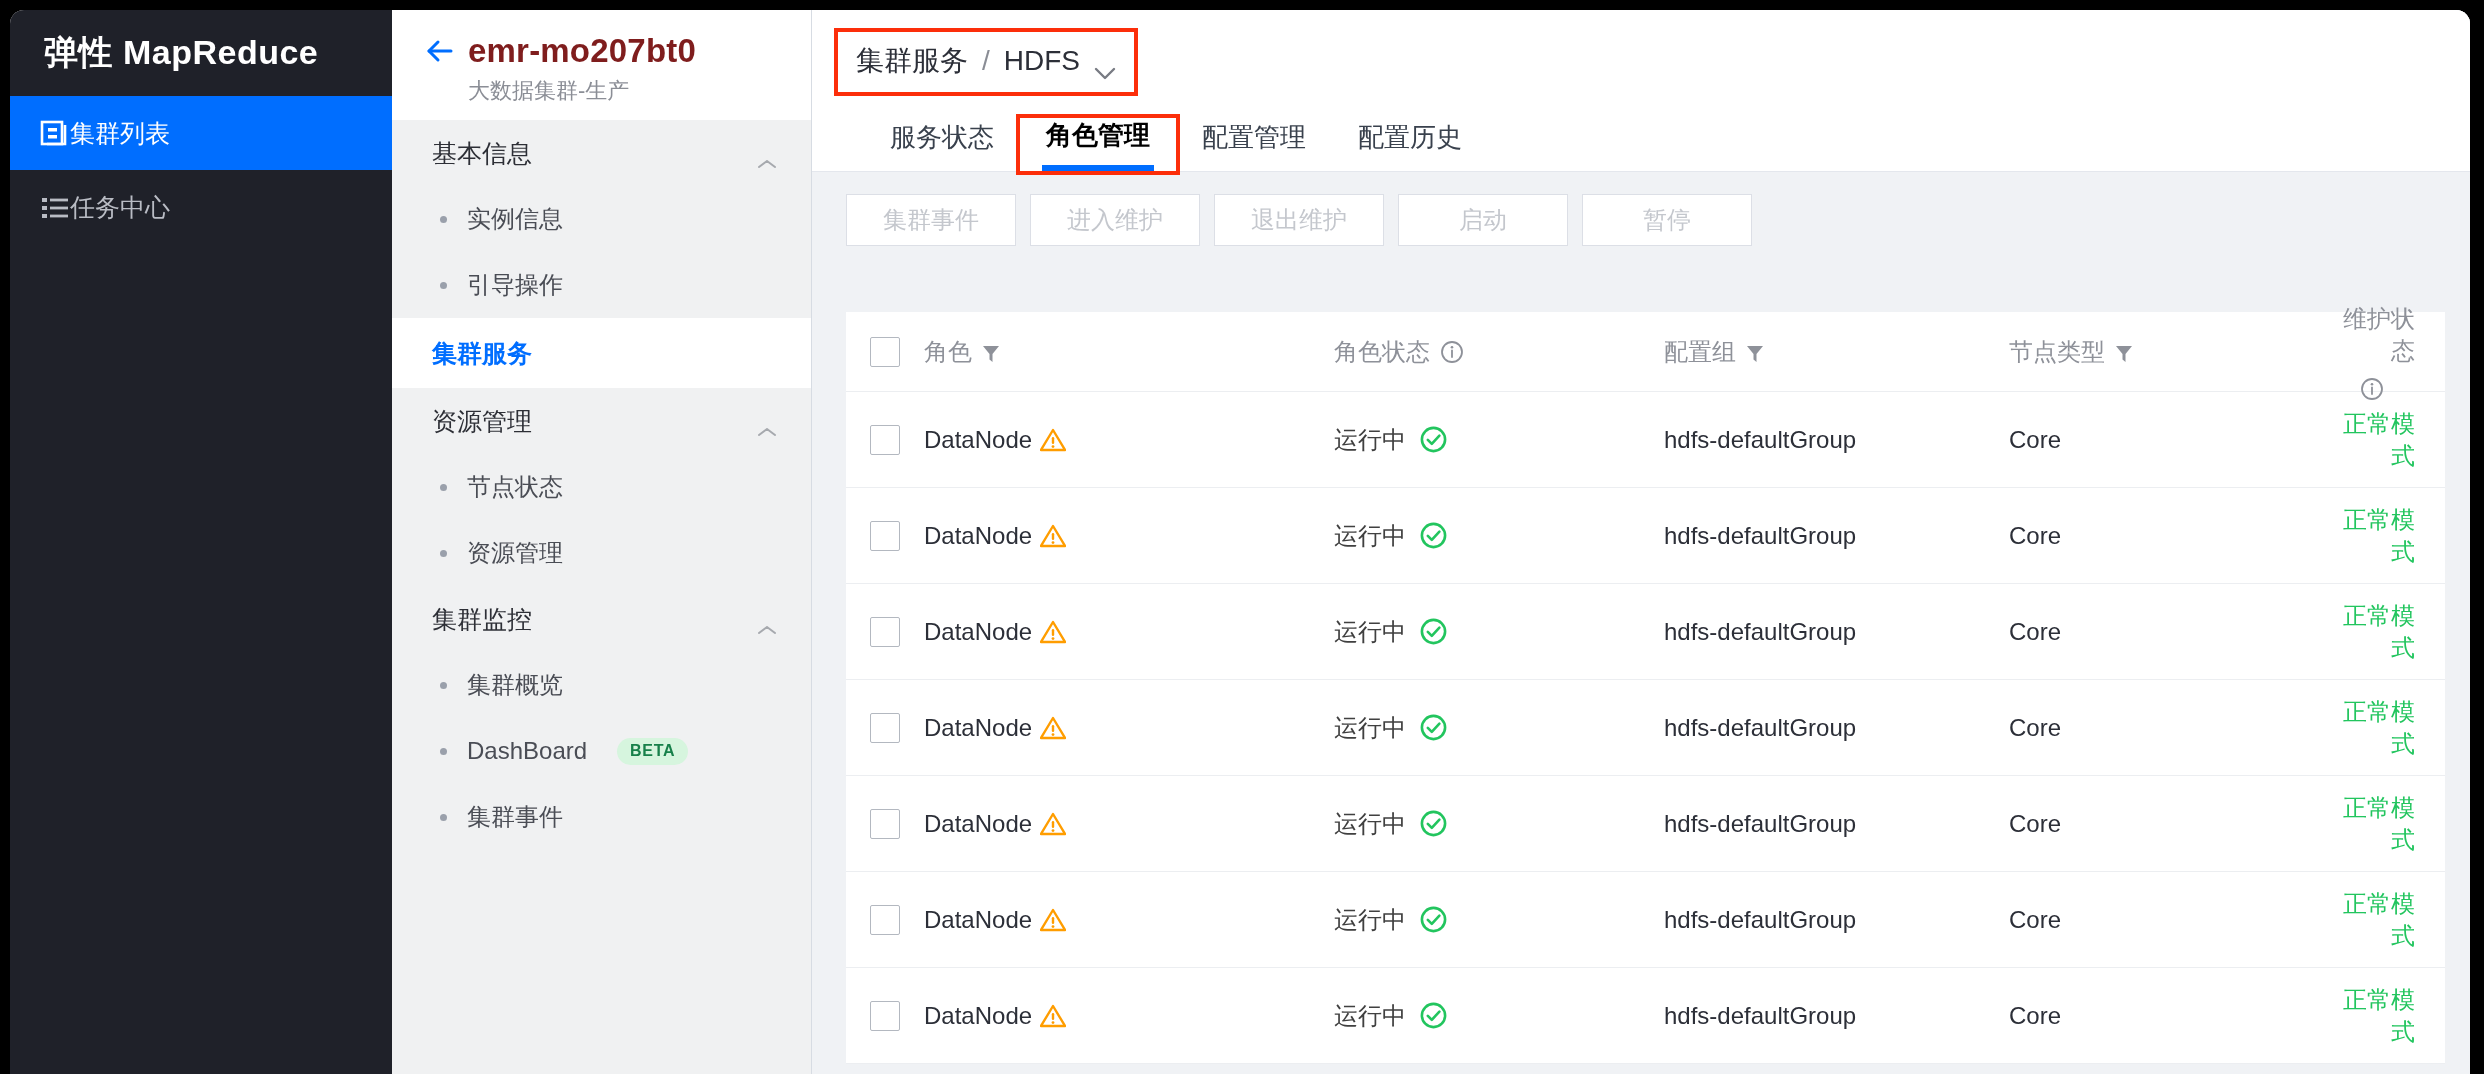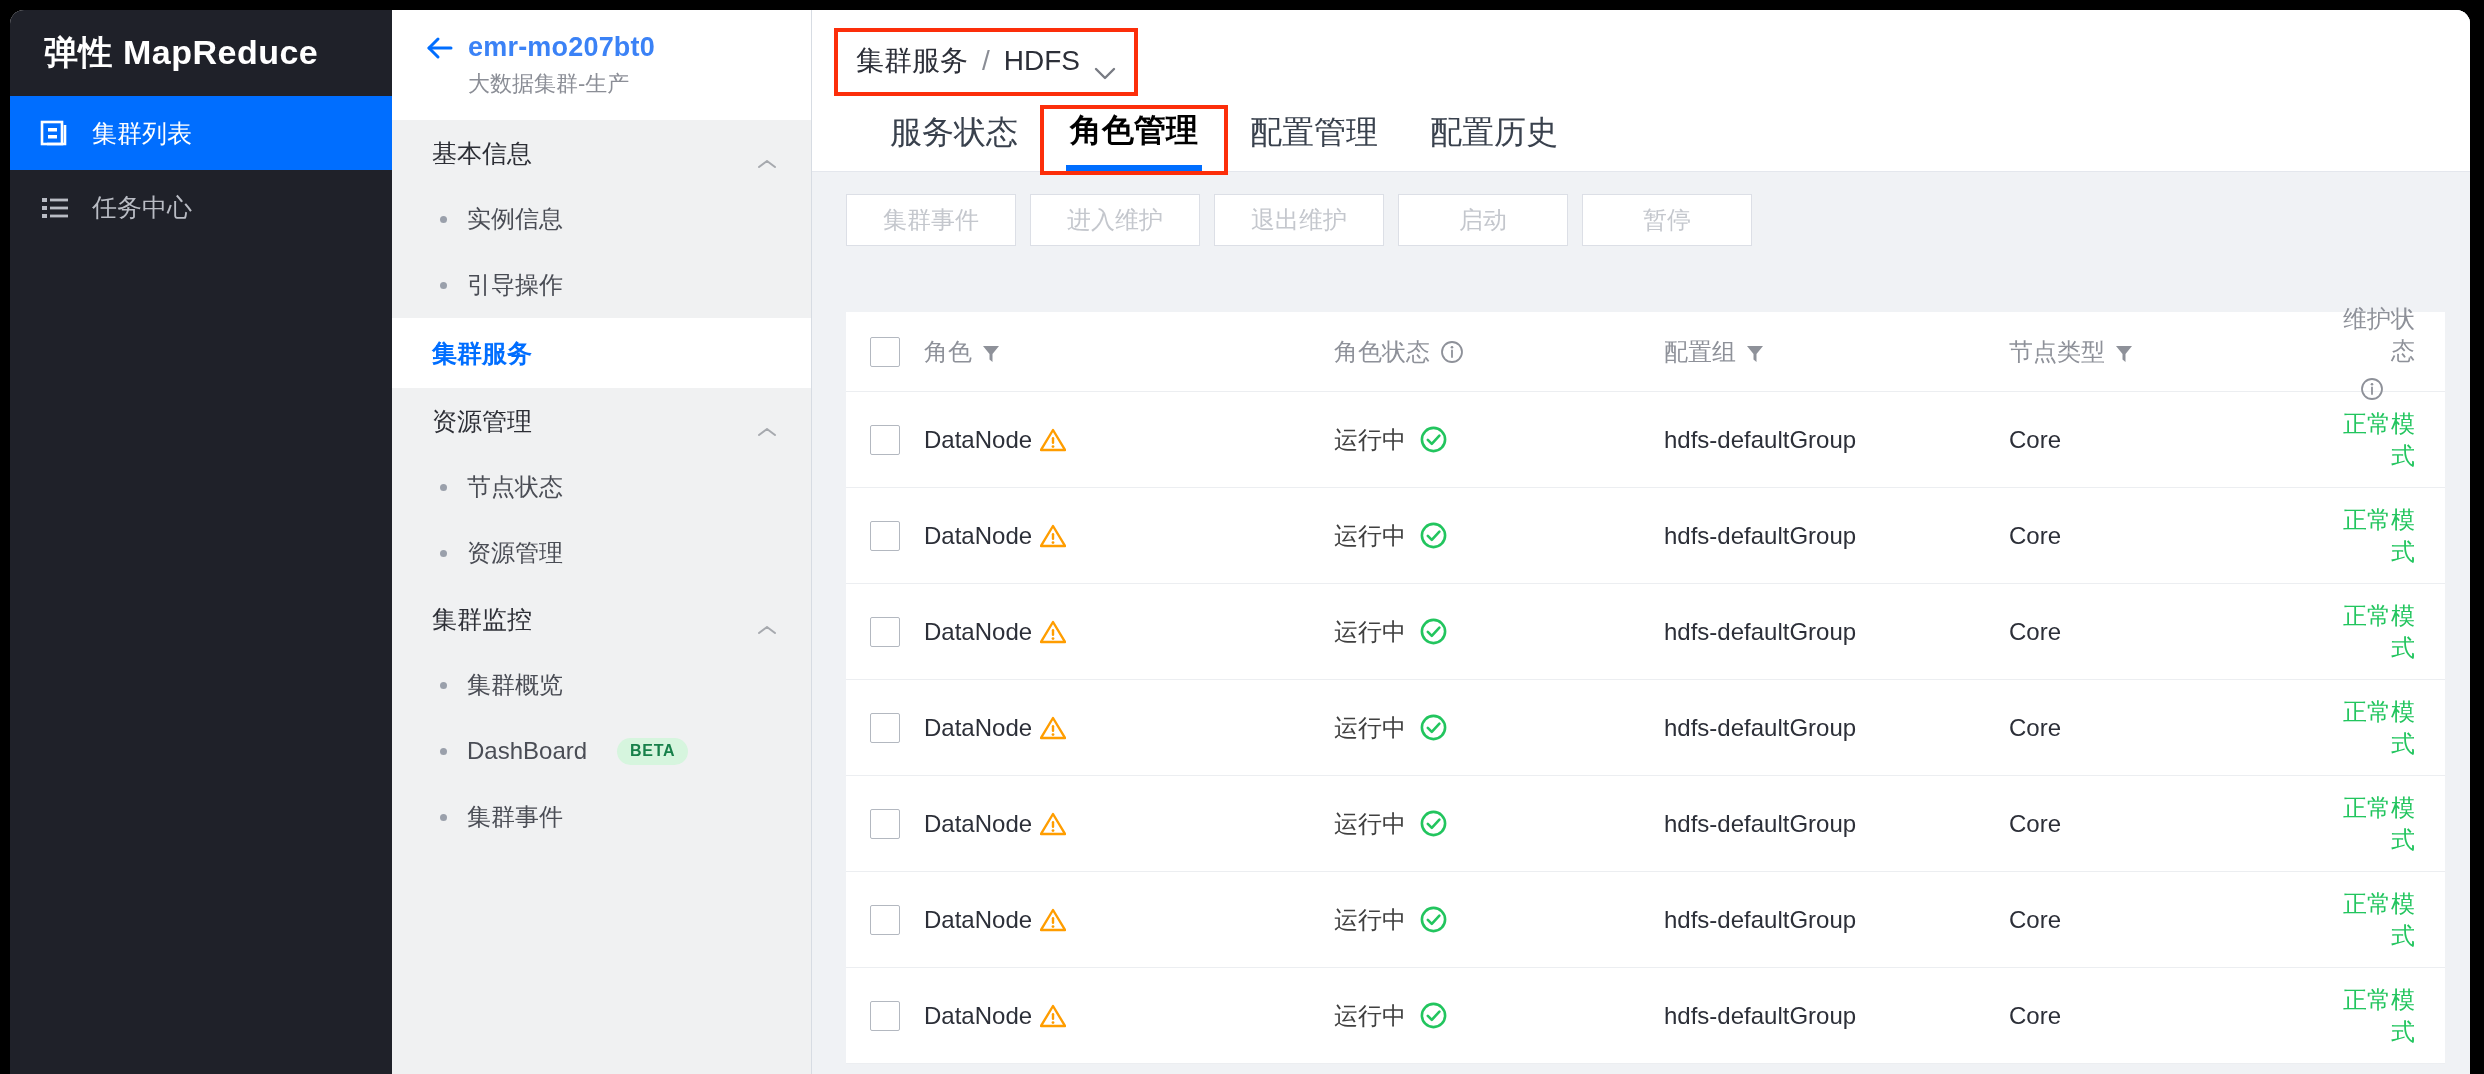--- a/index.html
+++ b/index.html
@@ -39,21 +39,20 @@
     letter-spacing: .5px;
     color: #ffffff;
   }
   .nav-item {
     height: 74px;
     display: flex;
     align-items: center;
     padding-left: 30px;
     font-size: 25px;
     color: #b9bcc4;
-    gap: 22px;
   }
   .nav-item.active {
     background: #006eff;
     color: #ffffff;
   }
   .nav-ico { width: 30px; height: 30px; display:block; flex:0 0 30px; }
 
   
   .sub {
     width: 420px;
@@ -68,21 +67,21 @@
     padding: 22px 0 26px 0;
     height: 110px;
   }
   .sub-head-row {
     display: flex;
     align-items: center;
     gap: 14px;
     padding-left: 32px;
   }
   .back-arrow { width: 30px; height: 30px; flex: 0 0 30px; }
-  .sub-name { font-size: 27px; font-weight: bold; color: #3b82f6; letter-spacing:.2px; }
+  .sub-name { font-size: 33px; font-weight: bold; color: #7f1d1d; letter-spacing:.2px; }
   .sub-sub { font-size: 22px; color: #8b8e96; padding-left: 76px; margin-top: 6px; }
 
   .grp {
     display: flex;
     align-items: center;
     justify-content: space-between;
     padding: 0 34px 0 40px;
     height: 66px;
     font-size: 25px;
     color: #2d2f36;
@@ -137,21 +136,21 @@
   .tabs {
     background: #fff;
     display: flex;
     align-items: flex-end;
     padding-left: 52px;
     gap: 0;
     border-bottom: 1px solid #e4e7ed;
     height: 76px;
   }
   .tab {
-    font-size: 32px;
+    font-size: 26px;
     color: #39414d;
     padding: 0 26px 16px 26px;
     position: relative;
     white-space: nowrap;
   }
   .tab.sel { font-weight: bold; color: #000; }
   .tab.sel::after {
     content: "";
     position: absolute;
     left: 22px; right: 22px; bottom: 0;

